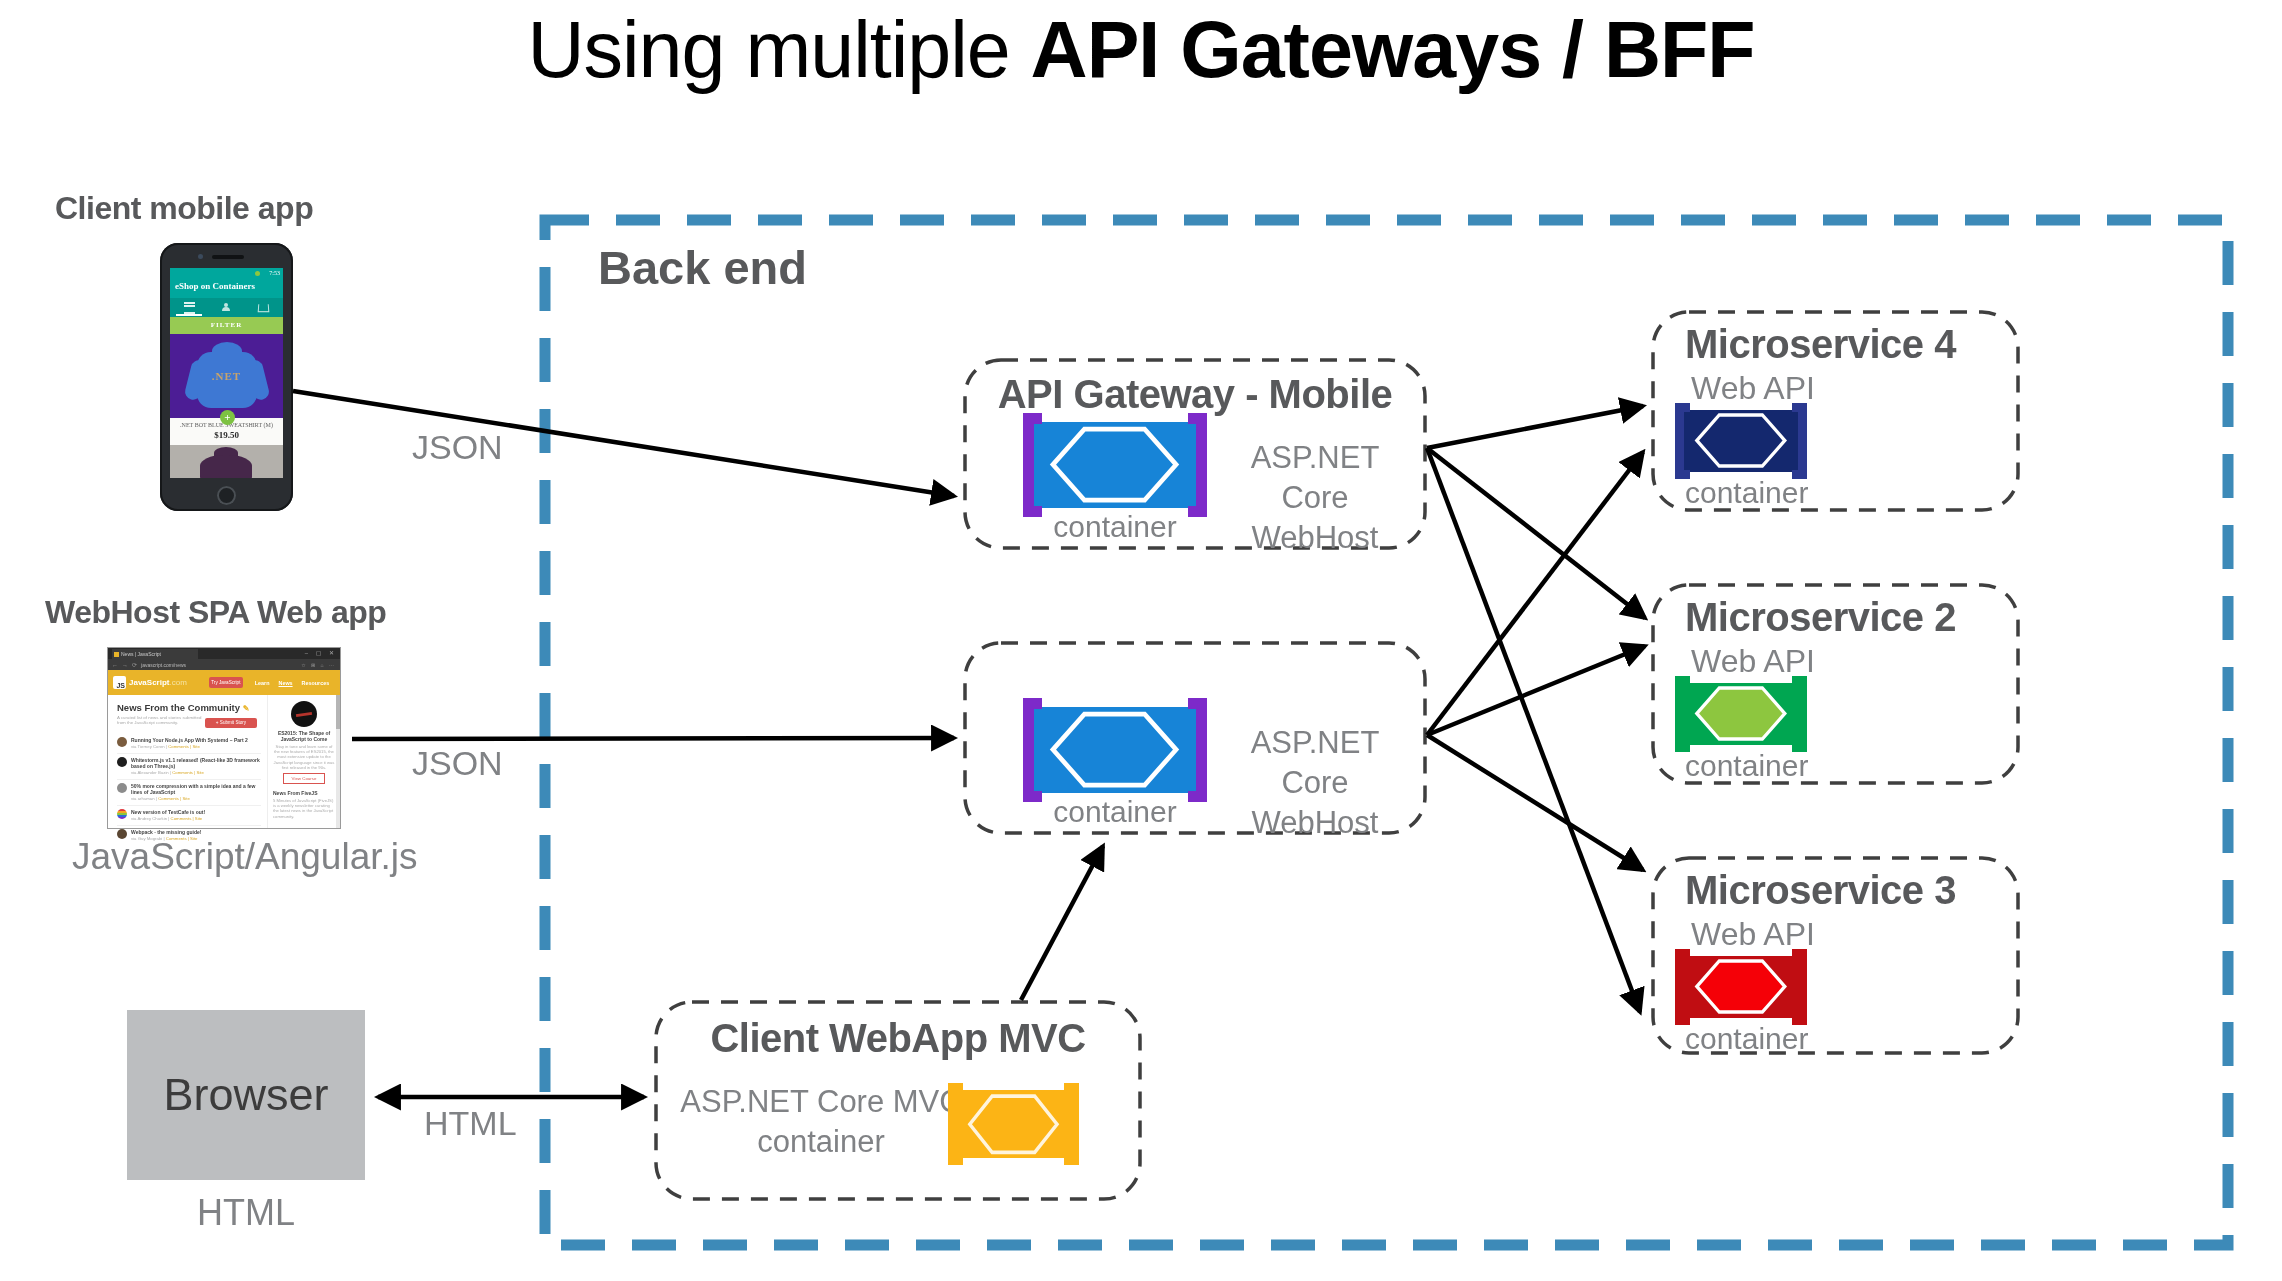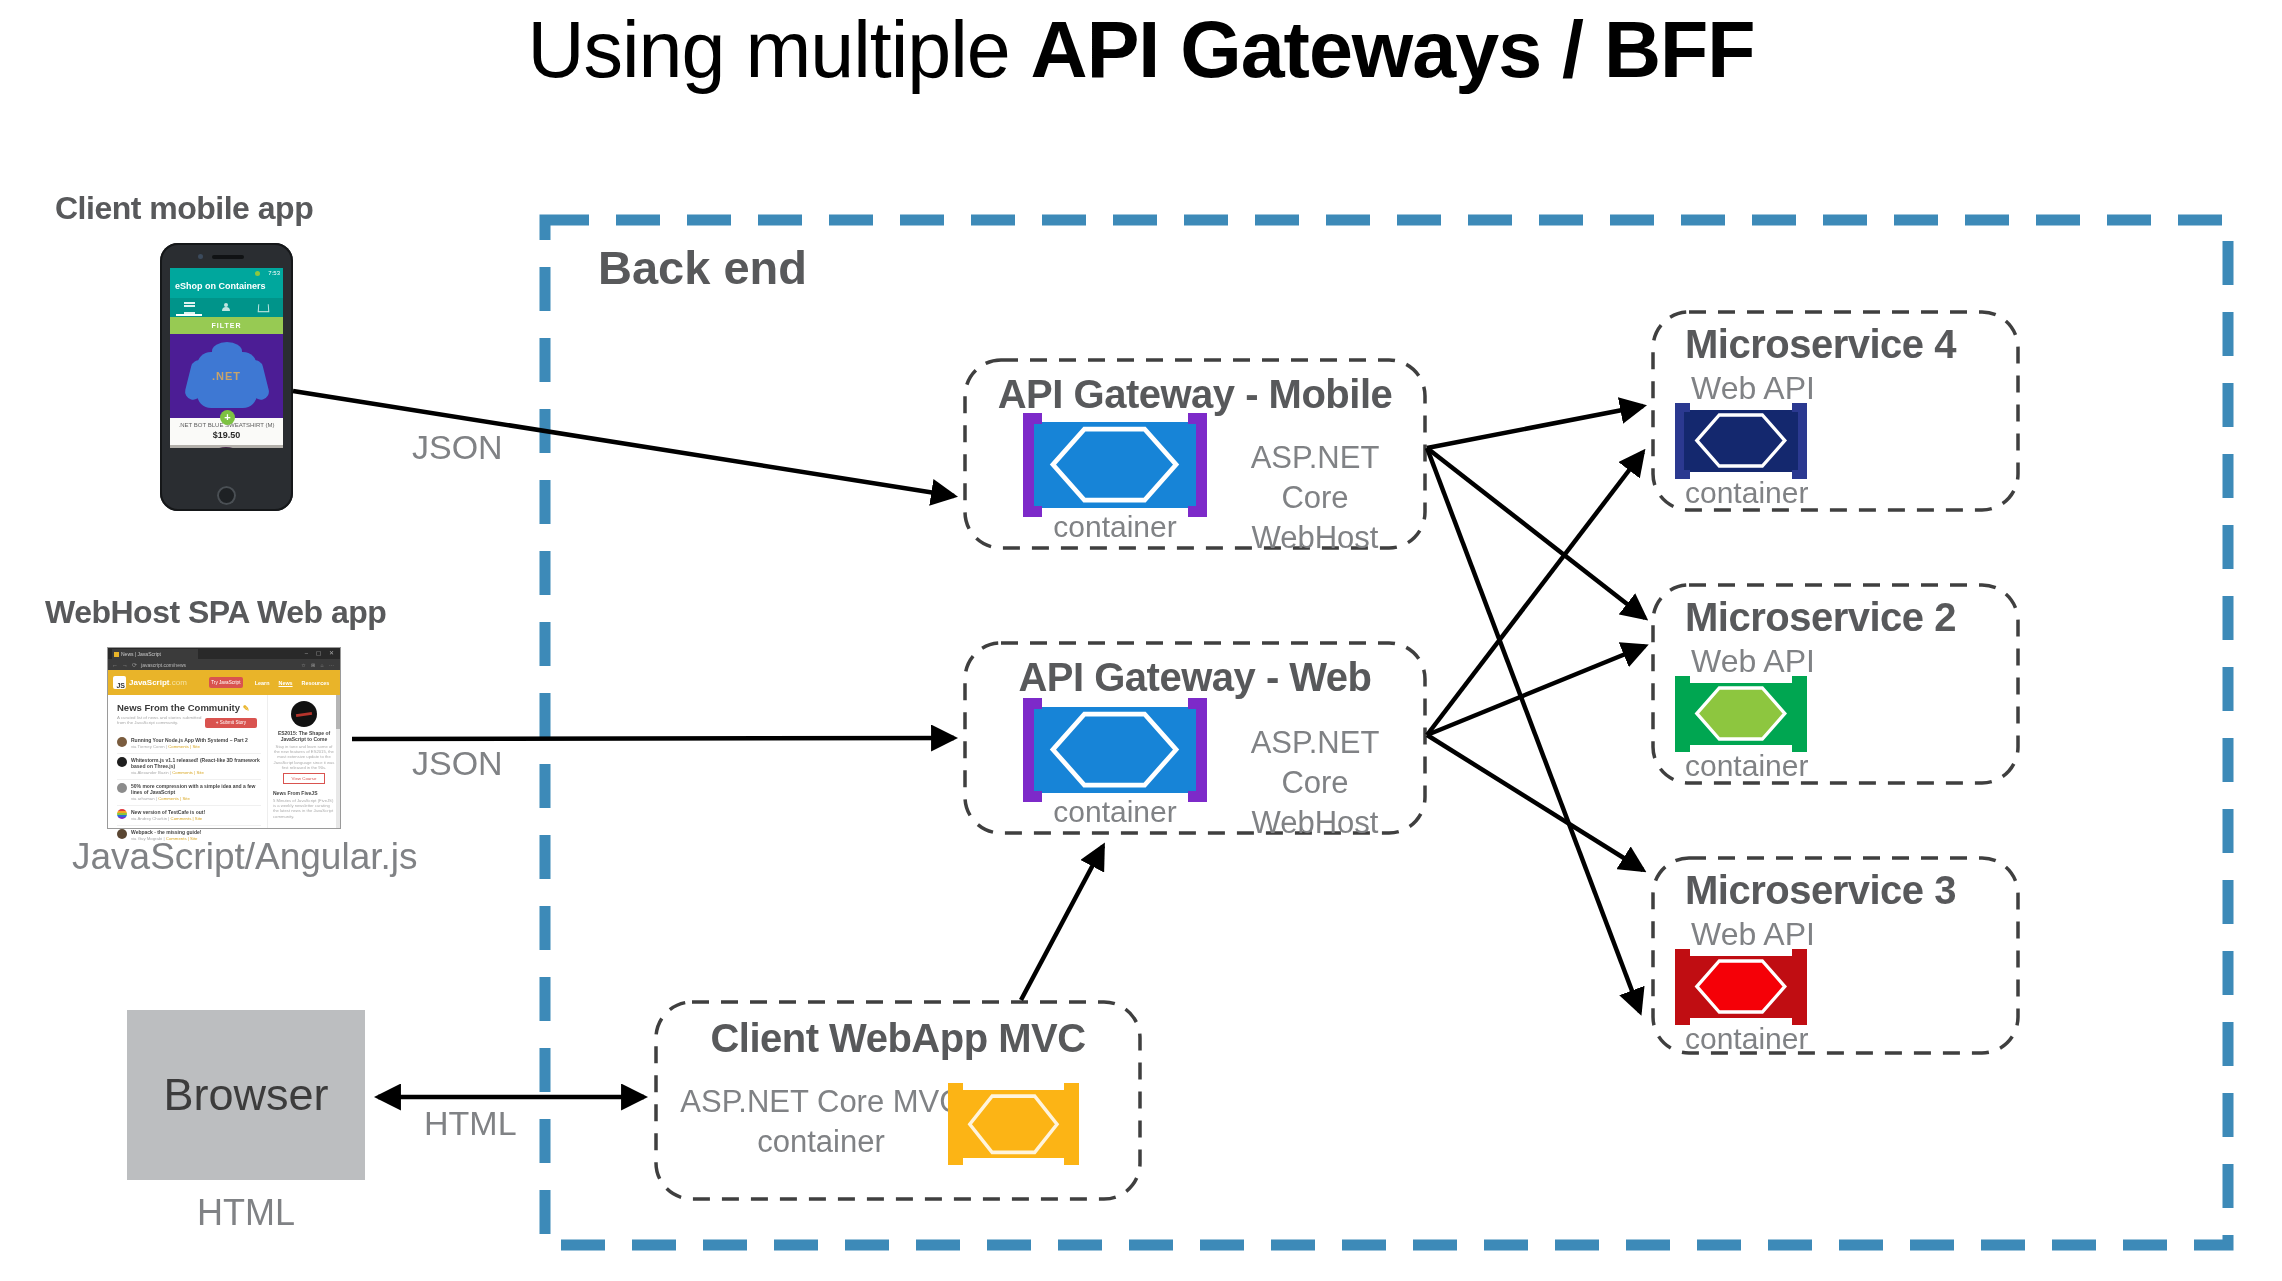--- a/index.html
+++ b/index.html
@@ -32,21 +32,21 @@
   .ic-gw{background:#1784D7;--bc:#7D2AC9;}
   .ic-ms1{background:#14286E;--bc:#2B3990;}
   .ic-ms2{background:#00A651;--bc:#00A651;}
   .ic-ms3{background:#C00D12;--bc:#C00D12;}
   .ic-mvc{background:#FCB415;--bc:#FCB415;}
   
   .phone{left:160px;top:243px;width:133px;height:268px;background:#2A2D31;border-radius:18px;z-index:2;
          box-shadow:inset 0 0 0 2px #151719;}
   .ph-cam{position:absolute;left:38px;top:11px;width:5px;height:5px;border-radius:50%;background:#3B4A5C;}
   .ph-spk{position:absolute;left:52px;top:12px;width:32px;height:4px;border-radius:2px;background:#101214;}
-  .ph-screen{position:absolute;left:10px;top:25px;width:113px;height:180px;background:#B3B0AB;overflow:hidden;}
+  .ph-screen{position:absolute;left:10px;top:25px;width:113px;height:210px;background:#B3B0AB;overflow:hidden;font-family:Liberation Serif, serif;}
   .ph-appbar{position:absolute;left:0;top:0;width:100%;height:30px;background:#00A79D;}
   .ph-status{position:absolute;right:3px;top:2px;font-size:6px;color:#fff;}
   .ph-apptitle{position:absolute;left:5px;top:13px;font-size:9px;font-weight:700;color:#fff;}
   .ph-tabbar{position:absolute;left:0;top:30px;width:100%;height:19px;background:#00948A;display:flex;align-items:center;justify-content:space-around;}
   .ph-burger{width:11px;height:8px;border-top:2px solid #DFF3F1;border-bottom:2px solid #DFF3F1;position:relative;}
   .ph-burger::after{content:"";position:absolute;left:0;top:1px;width:100%;height:2px;background:#DFF3F1;}
   .ph-underline{position:absolute;left:6px;top:46px;width:26px;height:2px;background:#fff;}
   .ph-person{width:8px;height:9px;position:relative;}
   .ph-person .hd{position:absolute;left:2px;top:0;width:4px;height:4px;border-radius:50%;background:#BFE5E1;}
   .ph-person .bd{position:absolute;left:0;top:4px;width:8px;height:4px;border-radius:4px 4px 0 0;background:#BFE5E1;}
@@ -280,21 +280,20 @@
       </svg>
     </div>
     <div class="abs gray" style="left:40px;top:150px;width:220px;text-align:center;font-size:30px;">container</div>
     <div class="abs gray" style="left:250px;top:78px;width:200px;text-align:center;font-size:31px;line-height:40px;">
       <div>ASP.NET Core</div>
       <div>WebHost</div>
     </div>
   </div>
 
   <div class="abs node" style="left:965px;top:643px;width:460px;height:190px;">
-    <div class="ntitle" style="top:12px;">API Gateway - Web</div>
     <div class="cicon ic-gw" style="left:66px;top:64px;width:168px;height:86px;">
       <div class="brk l"></div>
       <div class="brk r"></div>
       <svg class="hex" viewBox="0 0 100 58" preserveAspectRatio="none">
         <polygon points="27,3 73,3 97,29 73,55 27,55 3,29" fill="none" stroke="#fff" stroke-width="3.5"></polygon>
       </svg>
     </div>
     <div class="abs gray" style="left:40px;top:152px;width:220px;text-align:center;font-size:30px;">container</div>
     <div class="abs gray" style="left:250px;top:80px;width:200px;text-align:center;font-size:31px;line-height:40px;">
       <div>ASP.NET Core</div>

